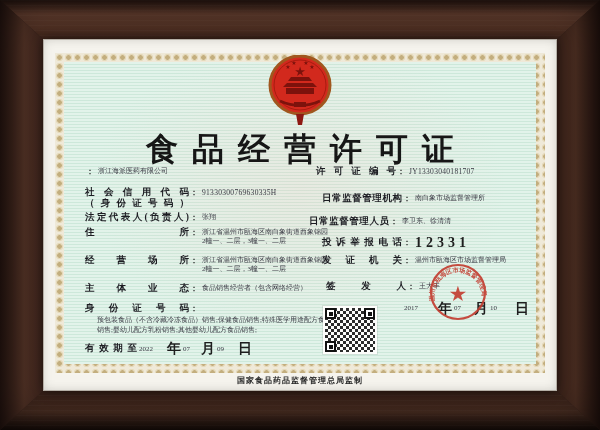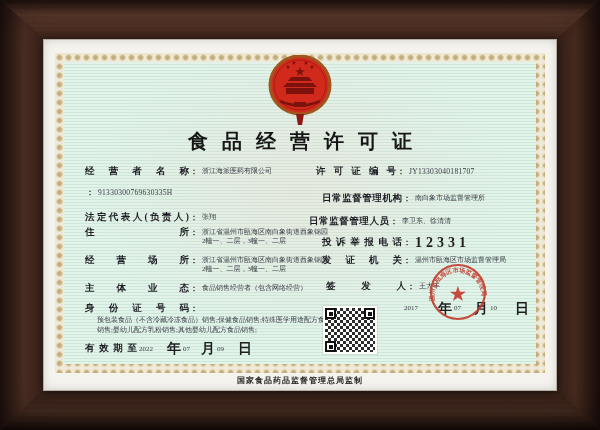--- a/index.html
+++ b/index.html
@@ -35,21 +35,21 @@
       radial-gradient(circle at 4.5px 4.5px, #e5d9ba 3.4px, transparent 3.9px);
     background-size:9px 9px;}
   .green{position:absolute;inset:9px;
     background-image:
       radial-gradient(ellipse at 50% 42%, rgba(255,190,180,.18), transparent 62%),
       repeating-linear-gradient(180deg, var(--cert-green,#e2f3ea) 0 2px, var(--stripe-green,#cde8da) 2px 3px);}
   
   .content{position:absolute;inset:0;color:#1e1e1e;}
   .emblem{position:absolute;left:224px;top:15px;width:64px;height:72px;}
   .title{position:absolute;left:0;top:88px;width:512px;text-align:center;
-    font-size:20px;font-weight:bold;letter-spacing:14px;padding-left:14px;box-sizing:border-box;
+    font-size:32px;font-weight:bold;letter-spacing:14px;padding-left:14px;box-sizing:border-box;
     color:#161616;}
   .row{position:absolute;display:flex;align-items:flex-start;}
   .lbl{font-weight:bold;font-size:9.5px;line-height:11px;color:#1c1c22;
     display:inline-block;text-align:justify;text-align-last:justify;flex:none;}
   .w104{width:104px}.w80{width:80px}.w52{width:52px}
   .colon{font-size:8px;font-weight:bold;line-height:11px;margin-left:1px;flex:none;}
   .val{font-size:7px;line-height:9px;color:#3a3a44;margin-left:4px;margin-top:1px;}
   .val.num{font-size:7.5px;letter-spacing:.3px;}
   .scope-text{position:absolute;left:53px;top:276px;width:238px;
     font-size:7px;line-height:9.5px;color:#3a3a44;}
@@ -102,26 +102,29 @@
         <path d="M15,32 L49,32 L45,28 L19,28 Z" fill="#7d120c"></path>
         <rect x="18" y="33" width="28" height="6" fill="#7d120c"></rect>
         <path d="M12,46 Q32,55 52,46" stroke="#7d120c" stroke-width="3" fill="none"></path>
         <rect x="26" y="47" width="12" height="5" fill="#7d120c"></rect>
         <polygon points="28,59 36,59 34,70 30,70" fill="#8e1812"></polygon>
       </svg>
 
       <div class="title">食品经营许可证</div>
 
       <div class="row" style="left:41px;top:126px">
-        <span class="lbl w104">经营者名称</span>
         <span class="colon">：</span>
         <span class="val">浙江海派医药有限公司</span>
       </div>
 
       <div class="row" style="left:41px;top:147px">
+        <span class="lbl w104" style="text-align-last:justify">
+          <span style="display:block">社会信用代码</span>
+          <span style="display:block">（身份证号码）</span>
+        </span>
         <span class="colon">：</span>
         <span class="val num">91330300769630335H</span>
       </div>
 
       <div class="row" style="left:41px;top:172px">
         <span class="lbl w104">法定代表人(负责人)</span>
         <span class="colon">：</span>
         <span class="val">张翔</span>
       </div>
 

